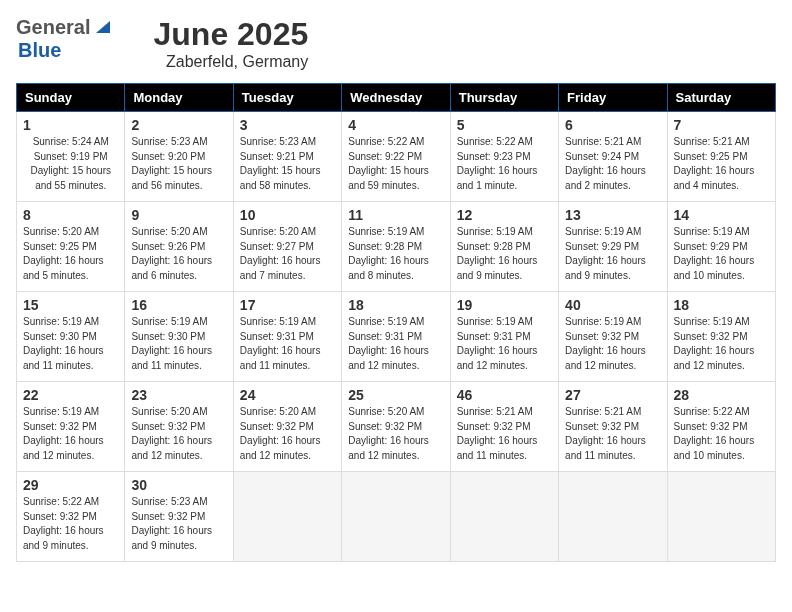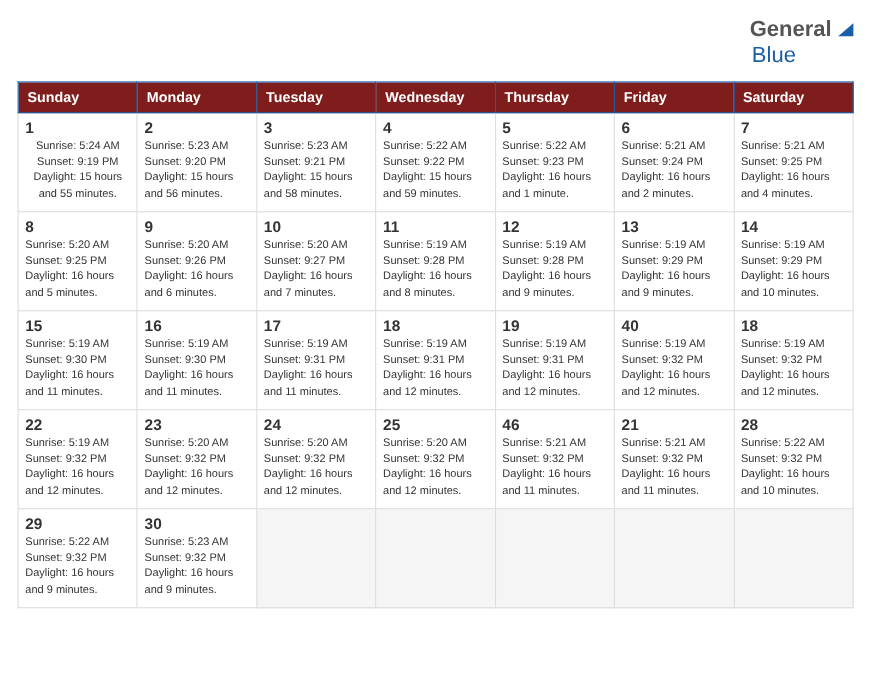--- a/index.html
+++ b/index.html
@@ -5,21 +5,21 @@
     * { margin: 0; padding: 0; box-sizing: border-box; }
     body {
       font-family: Arial, sans-serif;
       background: #fff;
       width: 792px;
       min-height: 612px;
       padding: 16px;
     }
     .header {
       display: flex;
-      justify-content: flex-end;
+      justify-content: flex-start;
       align-items: flex-start;
       margin-bottom: 12px;
       gap: 43px;
     }
     .logo {
       display: flex;
       flex-direction: column;
       align-items: flex-start;
     }
     .logo-line {
@@ -38,21 +38,21 @@
       font-size: 16px;
       font-weight: normal;
       color: #333;
     }
     .calendar {
       width: 100%;
       border-collapse: collapse;
       border: 1px solid #ccc;
     }
     .calendar th {
-      background: #7f1d1d;
+      background: #000000;
       color: #fff;
       font-size: 13px;
       font-weight: bold;
       padding: 6px 8px;
       text-align: left;
       border: 1px solid #1a5ea8;
     }
     .calendar td {
       vertical-align: top;
       padding: 5px 6px;
@@ -86,22 +86,26 @@
 
 <div class="header">
   <div class="logo">
     <div class="logo-line">
       <span style="font-size:20px;font-weight:bold;color:#555;">General</span>
       <svg width="18" height="18" viewBox="0 0 18 18" style="margin-left:2px;margin-top:-4px;">
         <polygon points="4,16 18,4 18,16" fill="#1a5ea8"></polygon>
       </svg>
     </div>
     <div>
-      <span style="font-size:20px;font-weight:normal;color:#1a5ea8;margin-left:2px;">Blue</span>
+      <span style="font-size:20px;font-weight:bold;color:#1a5ea8;margin-left:2px;">Blue</span>
     </div>
+  </div>
+  <div class="title-block">
+    <h1>June 2025</h1>
+    <h2>Zaberfeld, Germany</h2>
   </div>
 </div>
 
 <table class="calendar">
   <thead>
     <tr>
     <th>Sunday</th>
         <th>Monday</th>
         <th>Tuesday</th>
         <th>Wednesday</th>
@@ -294,21 +298,21 @@
 and 12 minutes.</div>
         </td>
         <td>
           <span class="day-num">46</span>
           <div class="day-info" style="white-space: pre-line;">Sunrise: 5:21 AM
 Sunset: 9:32 PM
 Daylight: 16 hours
 and 11 minutes.</div>
         </td>
         <td>
-          <span class="day-num">21</span>
+          <span class="day-num">27</span>
           <div class="day-info" style="white-space: pre-line;">Sunrise: 5:21 AM
 Sunset: 9:32 PM
 Daylight: 16 hours
 and 11 minutes.</div>
         </td>
         <td>
           <span class="day-num">28</span>
           <div class="day-info" style="white-space: pre-line;">Sunrise: 5:22 AM
 Sunset: 9:32 PM
 Daylight: 16 hours

